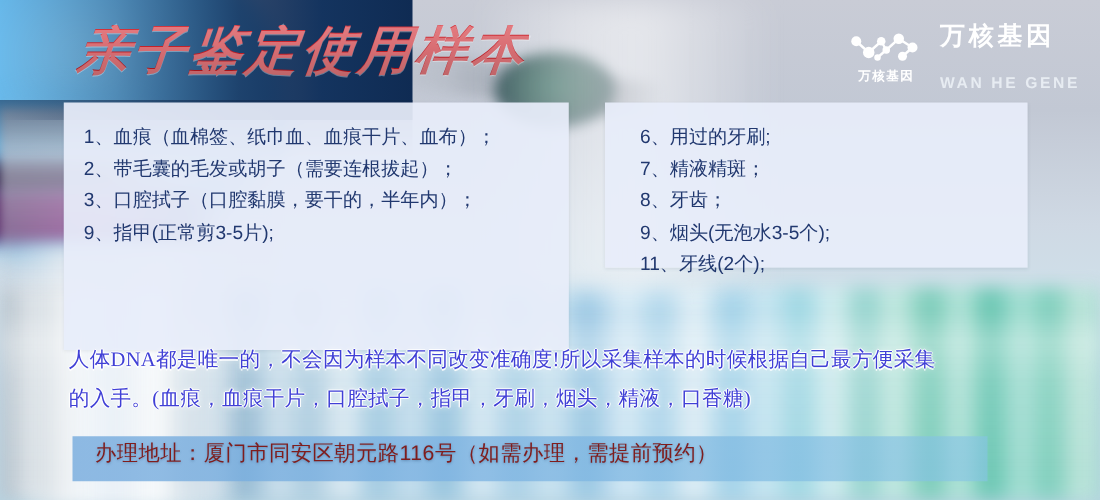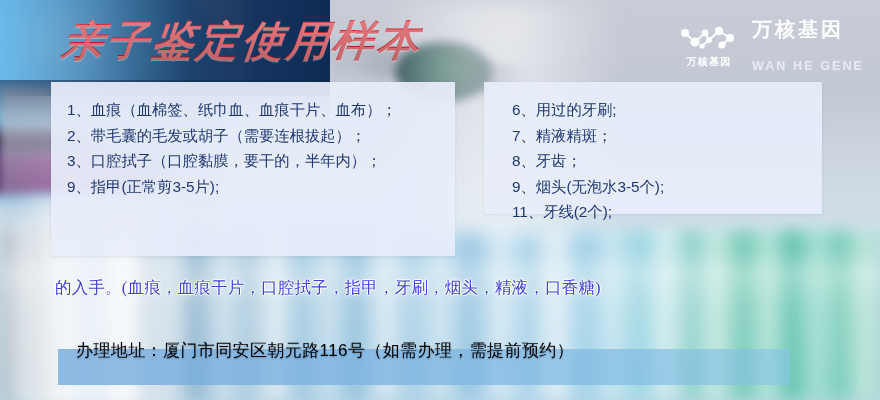--- a/index.html
+++ b/index.html
@@ -209,21 +209,21 @@
     white-space: nowrap;
   }
 
   
   .panel {
     position: absolute;
     background: rgba(231,237,250,0.93);
     box-shadow: 0 1px 3px rgba(40,60,90,0.10);
     z-index: 6;
   }
-  .panel-left  { left: 51px;  top: 82px; width: 404px; height: 174px; }
+  .panel-left  { left: 51px;  top: 82px; width: 404px; height: 198px; }
   .panel-right { left: 484px; top: 82px; width: 338px; height: 132px; }
 
   .panel-list {
     margin: 0;
     padding: 15px 0 0 16px;
     list-style: none;
   }
   .panel-list li {
     color: #21386f;
     font-size: 15.3px;
@@ -264,22 +264,22 @@
     background: linear-gradient(90deg,
       rgba(116,170,221,0.80) 0%,
       rgba(124,178,226,0.78) 40%,
       rgba(128,186,226,0.72) 72%,
       rgba(134,196,230,0.60) 100%);
     z-index: 6;
   }
   .addr-text {
     position: absolute;
     left: 76px;
-    top: 336px;
-    color: #000000;
+    top: 348px;
+    color: #7f1d1d;
     font-size: 17px;
     line-height: 30px;
     letter-spacing: 0.4px;
     white-space: nowrap;
     z-index: 7;
     text-shadow: 0 1px 2px rgba(30,60,100,0.35);
   }
 </style>
 </head>
 <body>
@@ -349,19 +349,20 @@
     <ul class="panel-list">
       <li>6、用过的牙刷;</li>
       <li>7、精液精斑；</li>
       <li>8、牙齿；</li>
       <li>9、烟头(无泡水3-5个);</li>
       <li>11、牙线(2个);</li>
     </ul>
   </div>
 
   <div class="note">
+    <span class="note-line">人体DNA都是唯一的，不会因为样本不同改变准确度!所以采集样本的时候根据自己最方便采集</span>
     <span class="note-line">的入手。(血痕，血痕干片，口腔拭子，指甲，牙刷，烟头，精液，口香糖)</span>
   </div>
 
   <div class="addr-bar"></div>
   <div class="addr-text">办理地址：厦门市同安区朝元路116号（如需办理，需提前预约）</div>
 
 </div>
 
 </body></html>

